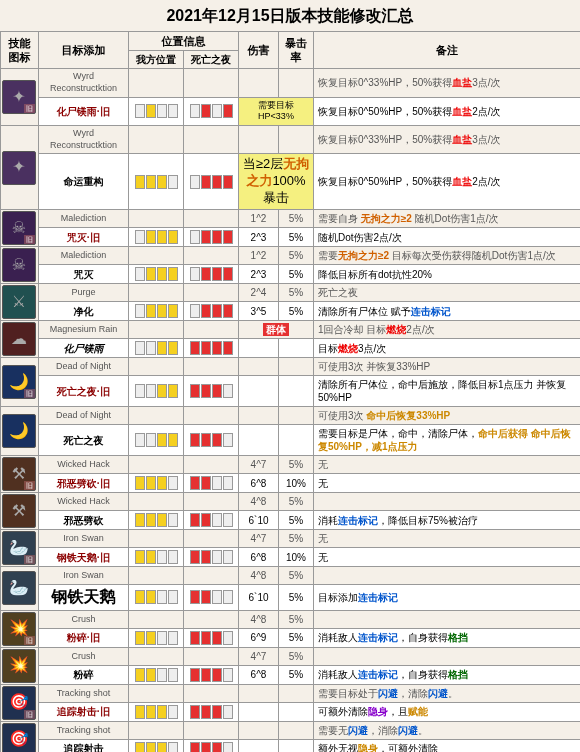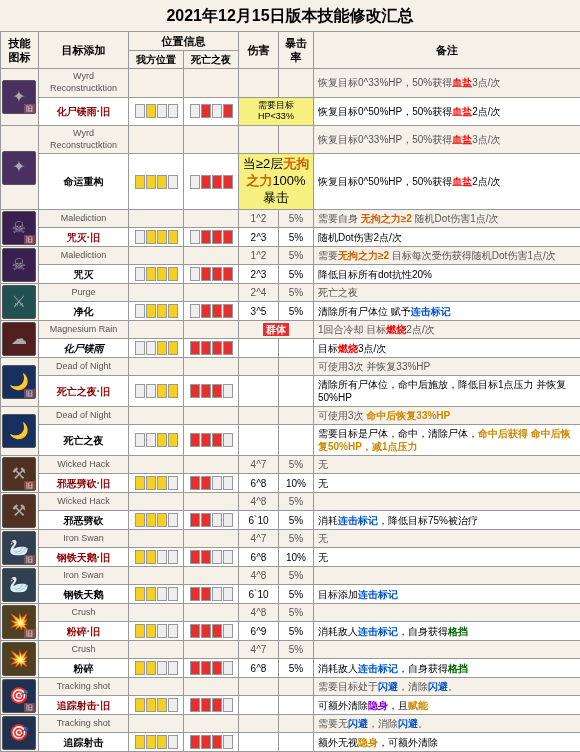--- a/index.html
+++ b/index.html
@@ -486,21 +486,21 @@
           </div>
         </td>
         <td style="font-size: 9px; color: rgb(85, 85, 85);">Iron Swan</td>
         <td></td>
         <td></td>
         <td>4^8</td>
         <td>5%</td>
         <td class="note-left"></td>
       </tr>
       <tr class="row-cn">
-        <td style="font-size: 10px; font-weight: bold;">钢铁天鹅</td>
+        <td style="font-size: 16px; font-weight: bold;">钢铁天鹅</td>
         <td>
           <div style="display: flex; justify-content: center; gap: 1px;">
             <div style="width: 10px; height: 14px; border: 1px solid rgb(153, 153, 153); display: inline-block; background: rgb(245, 208, 32);"></div>
             <div style="width: 10px; height: 14px; border: 1px solid rgb(153, 153, 153); display: inline-block; background: rgb(245, 208, 32);"></div>
             <div style="width: 10px; height: 14px; border: 1px solid rgb(153, 153, 153); display: inline-block; background: rgb(238, 238, 238);"></div>
             <div style="width: 10px; height: 14px; border: 1px solid rgb(153, 153, 153); display: inline-block; background: rgb(238, 238, 238);"></div>
           </div>
         </td>
         <td>
           <div style="display: flex; justify-content: center; gap: 1px;">

